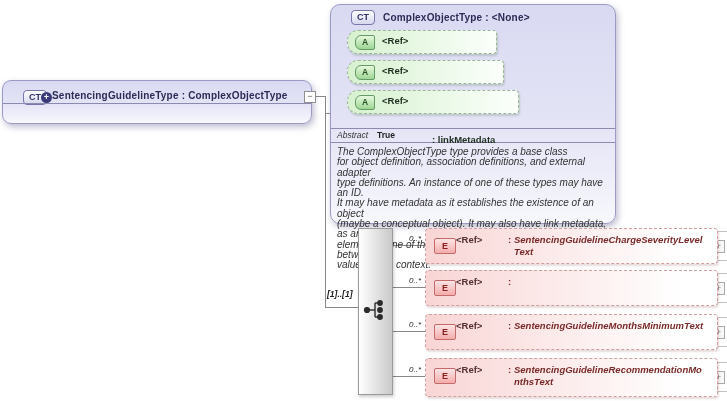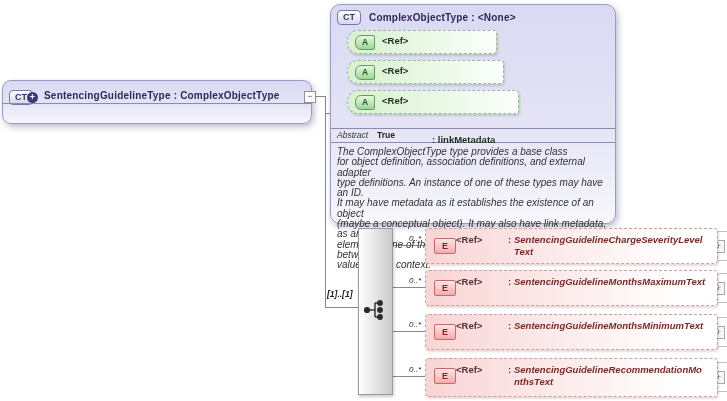--- a/index.html
+++ b/index.html
@@ -6,21 +6,21 @@
   .canvas{
     position:relative;width:727px;height:401px;background:#ffffff;
     font-family:"Liberation Sans",sans-serif;overflow:hidden;
   }
   
   .typebox{
     position:absolute;border:1px solid #9a9ac4;border-radius:10px;
     background:linear-gradient(180deg,#d9d9f2 0%,#e4e4f6 55%,#f7f7fd 100%);
     box-shadow:2px 3px 6px rgba(110,110,150,.45);
   }
-  .typebox .hdr{position:absolute;left:6px;top:5px;display:flex;align-items:center;gap:8px;white-space:nowrap;}
+  .typebox .hdr{position:absolute;left:20px;top:5px;display:flex;align-items:center;gap:8px;white-space:nowrap;}
   .typebox .title{font-size:10px;font-weight:bold;color:#2b2b55;letter-spacing:.2px;}
   .sep{position:absolute;left:0;right:0;border-top:1px solid #8b8bb0;}
   .annotation{position:absolute;font-style:italic;font-size:8.5px;color:#222;}
   
   .ct-badge{display:inline-block;width:22px;height:13px;border:1px solid #7777aa;border-radius:4px;
     background:linear-gradient(#ffffff,#d6d6f0);color:#333366;font-size:9px;font-weight:bold;
     text-align:center;line-height:13px;}
   .plus-circle{display:inline-block;width:11px;height:11px;border-radius:50%;background:#3a3a7a;
     color:#fff;font-size:9px;font-weight:bold;text-align:center;line-height:11px;margin-left:-6px;}
   .a-badge{position:absolute;left:7px;top:4px;width:18px;height:13px;border:1px solid #649a64;
@@ -108,21 +108,21 @@
     <span class="ref">&lt;Ref&gt;</span>
     <span class="nm">: metadata</span>
   </div>
   <div class="attr" style="left:347px;top:90px;width:170px;">
     <span class="a-badge">A</span>
     <span class="ref">&lt;Ref&gt;</span>
     <span class="nm">: linkMetadata</span>
   </div>
 
   <div class="typebox" style="left:2px;top:80px;width:308px;height:42px;border-radius:9px;">
-    <div class="hdr" style="gap:6px;">
+    <div class="hdr" style="gap:0;">
       <span style="white-space:nowrap;"><span class="ct-badge">CT</span><span class="plus-circle">+</span></span>
       <span class="title">SentencingGuidelineType : ComplexObjectType</span>
     </div>
     <div class="sep" style="top:22px;"></div>
   </div>
 
   <div class="minusbox">−</div>
 
   <div class="seqbar"></div>
   <svg style="position:absolute;left:362px;top:299px;" width="24" height="22">
@@ -149,21 +149,20 @@
     <span class="nm">SentencingGuidelineChargeSeverityLevelText</span>
   </div>
 
   <span class="card" style="left:397px;top:276px;">0..*</span>
   <div class="ghost" style="top:273px;"></div>
   <div class="plusbox" style="top:282px;">+</div>
   <div class="elem" style="top:270px;height:34px;">
     <span class="e-badge">E</span>
     <span class="ref">&lt;Ref&gt;</span>
     <span class="colon">:</span>
-    <span class="nm">SentencingGuidelineMonthsMaximumText</span>
   </div>
 
   <span class="card" style="left:397px;top:320px;">0..*</span>
   <div class="ghost" style="top:317px;"></div>
   <div class="plusbox" style="top:326px;">+</div>
   <div class="elem" style="top:314px;height:34px;">
     <span class="e-badge">E</span>
     <span class="ref">&lt;Ref&gt;</span>
     <span class="colon">:</span>
     <span class="nm">SentencingGuidelineMonthsMinimumText</span>

